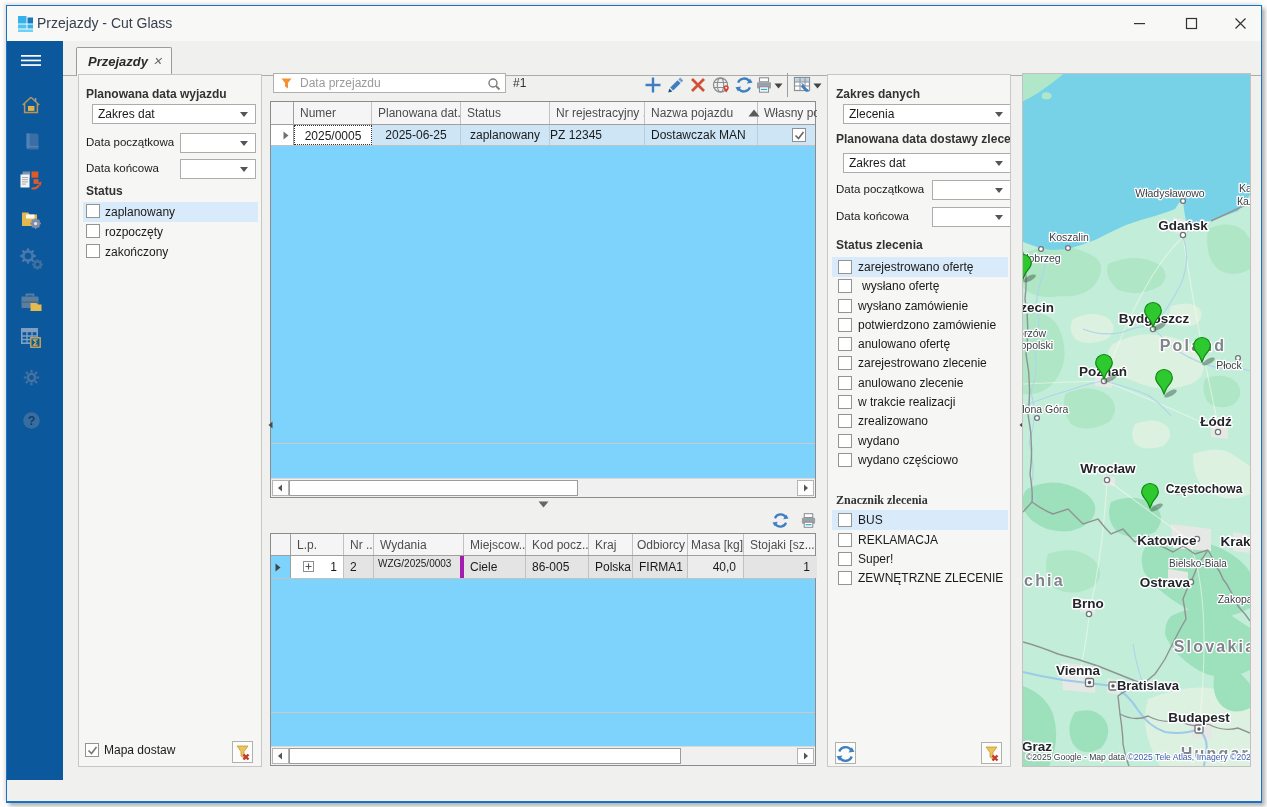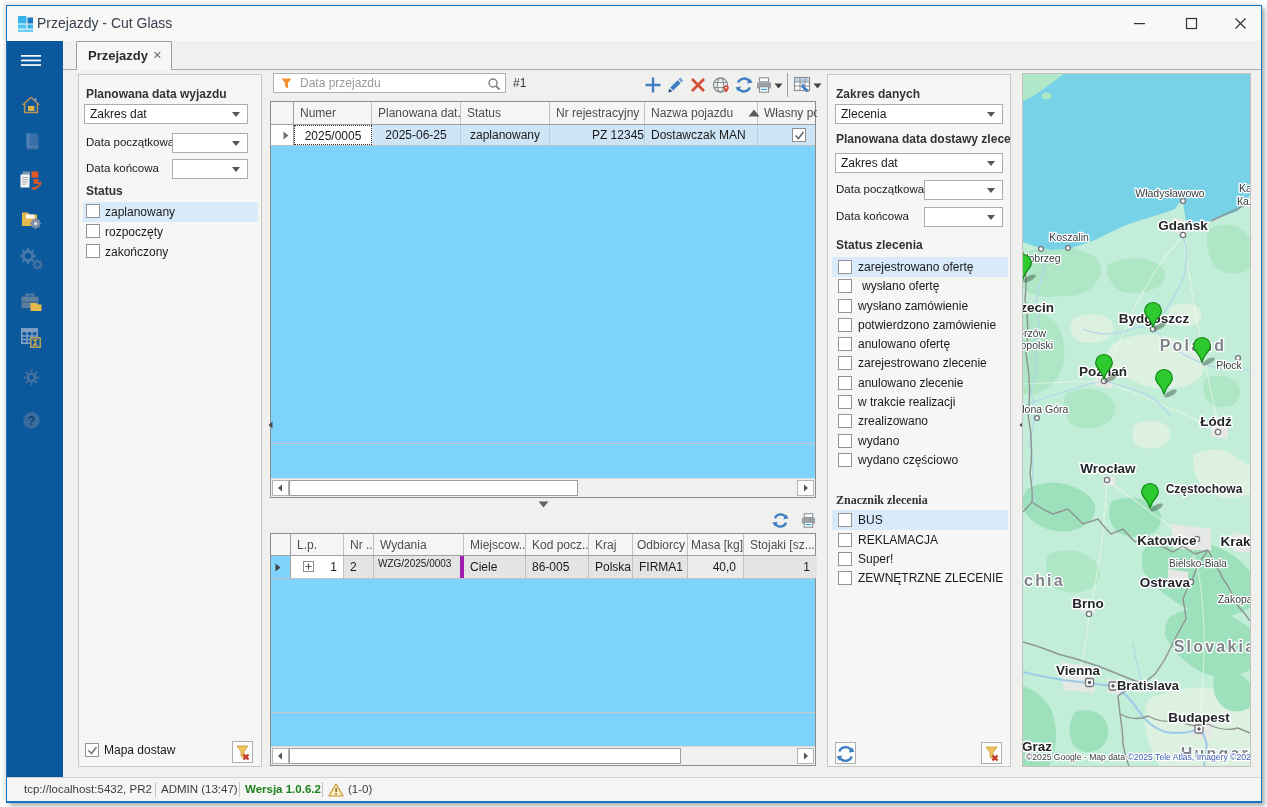--- a/index.html
+++ b/index.html
@@ -5,28 +5,28 @@
   * { margin:0; padding:0; box-sizing:border-box; }
   html,body { width:1267px; height:807px; overflow:hidden; background:#fdfdfd;
     font-family:"Liberation Sans", sans-serif; }
   .abs { position:absolute; }
   #win { position:absolute; left:6px; top:5px; width:1256px; height:798px;
     background:#f0f0ef; border-top:1px solid #1673c6; border-right:1px solid #1673c6; border-left:1px solid #1673c6;
     border-bottom:2px solid #1673c6; box-shadow:3px 3px 4px rgba(0,0,0,0.30), -2px -2px 3px rgba(0,0,0,0.10); }
   #titlebar { position:absolute; left:0; top:0; width:100%; height:35px; background:#f8f8f7; }
   #title { position:absolute; left:30px; top:9px; font-size:14px; color:#38404f; }
   #sidebar { position:absolute; left:0; top:35px; width:56px; height:739px; background:#0b589d; }
-  #tabbar { position:absolute; left:56px; top:37px; right:0; height:27px; background:#f0f0ef; border-bottom:1px solid #ababab; }
+  #tabbar { position:absolute; left:56px; top:43px; right:0; height:27px; background:#f0f0ef; border-bottom:1px solid #ababab;font-style:italic; }
   #tab { position:absolute; left:13px; top:-2px; width:96px; height:29px; background:#f7f7f6;
     border:1px solid #9b9b9b; border-bottom:none; border-radius:2px 2px 0 0;
     font-weight:bold; font-size:13px; color:#2b2b2b; padding:6px 0 0 11px; white-space:nowrap; }
   #tab .x { position:absolute; right:9px; top:7px; font-weight:normal; color:#666; font-size:11px; }
   .panel { position:absolute; background:#f6f6f5; border:1px solid #c9c7c4; }
   .hdr { font-weight:bold; font-size:12px; color:#333; position:absolute; white-space:nowrap; }
-  .combo { position:absolute; background:#fff; border:1px solid #acacac; }
+  .combo { position:absolute; background:#fff; border:1px solid #acacac;margin-left:8px; }
   .combo .arr { position:absolute; right:7px; top:50%; margin-top:-2px; width:0; height:0;
     border-left:4px solid transparent; border-right:4px solid transparent; border-top:5px solid #555; }
   .combo .txt { position:absolute; left:5px; top:2px; font-size:12px; color:#1a1a1a; }
   .lbl { position:absolute; font-size:12px; color:#1a1a1a; white-space:nowrap; }
   .cb { position:absolute; width:14px; height:14px; background:#fff; border:1px solid #949494; }
   .hl { position:absolute; background:#d9eafa; }
   .grid { position:absolute; background:#7dd3fc; border:1px solid #8c8c8c; }
   .ghead { position:absolute; left:0; top:0; right:0; background:#f5f5f5; border-bottom:1px solid #9f9f9f; }
   .gcol { position:absolute; top:0; bottom:0; border-right:1px solid #c2c2c2; font-size:12px; color:#4d4d4d; padding:4px 0 0 6px; overflow:hidden; white-space:nowrap; }
   .cell { position:absolute; top:0; bottom:0; font-size:12px; color:#1a1a1a; padding:3px 0 0 6px; white-space:nowrap; overflow:hidden; }
@@ -239,21 +239,21 @@
           <path d="M6 0.5 L11.5 7.5 H0.5 Z" fill="#5a5a5a"></path>
         </svg>
     </div>
     <div class="abs" style="left:0;top:23px;width:100%;height:21px;background:#cee5f6;border-bottom:1px solid #c2c2c2;">
       <div class="cell" style="left:0;width:23px;border-right:1px solid #9f9f9f;background:#fff;"><svg width="6" height="9" viewBox="0 0 6 9" style="margin:3px 0 0 6px">
             <path d="M0.5 0.5 L5.5 4.5 L0.5 8.5 Z" fill="#707070"></path>
           </svg></div>
       <div class="cell" style="left:23px;width:78px;border:1px dotted #333;text-align:center;padding-left:0;background:#fff;">2025/0005</div>
       <div class="cell" style="left:101px;width:89px;border-right:1px solid #b8cddd;text-align:center;padding-left:0;">2025-06-25</div>
       <div class="cell" style="left:190px;width:89px;border-right:1px solid #b8cddd;text-align:center;padding-left:0;">zaplanowany</div>
-      <div class="cell" style="left:279px;width:95px;border-right:1px solid #b8cddd;text-align:right;padding-left:0;">PZ 12345</div>
+      <div class="cell" style="left:279px;width:95px;border-right:1px solid #b8cddd;text-align:left;padding-left:0;">PZ 12345</div>
       <div class="cell" style="left:374px;width:113px;border-right:1px solid #b8cddd;">Dostawczak MAN</div>
       <div class="cell" style="left:487px;width:59px;"></div>
       <div class="abs" style="left:521px;top:3px;width:14px;height:14px;background:#fff;border:1px solid #8f8f8f;"></div>
       <svg class="abs" style="left:522px;top:4px" width="13" height="13" viewBox="0 0 13 13">
           <path d="M2.5 6.5 L5.5 9.5 L10.5 3" stroke="#666" stroke-width="1.6" fill="none"></path>
         </svg>
     </div>
     <div class="abs" style="left:0;top:341px;width:100%;height:1px;background:#c9c9c9;"></div>
     <div class="hscroll">
       <div class="sbtn" style="left:1px;"><svg width="15" height="14">
@@ -568,27 +568,13 @@
           </g>
       <g transform="translate(127,426)">
             <ellipse cx="6.5" cy="7.5" rx="7" ry="2.6" transform="rotate(-28 6.5 7.5)" fill="rgba(45,75,50,0.42)"></ellipse>
             <path d="M0,-16.5 C4.6,-16.5 8.3,-12.8 8.3,-8.2 C8.3,-3.4 4.2,-1.2 2,3.2 L0,8 L-2,3.2 C-4.2,-1.2 -8.3,-3.4 -8.3,-8.2 C-8.3,-12.8 -4.6,-16.5 0,-16.5 Z" fill="#2ec92e" stroke="#0e8712" stroke-width="1.2"></path>
           </g>
     </g>
     <text x="3" y="686" font-size="8.6" stroke-width="0" fill="#4a4d52">©2025 Google - Map data <tspan fill="#3b5cad">©2025 Tele Atlas, Imagery ©2025</tspan></text>
   </svg>
   </div>
 
-  <div id="status">
-    <div class="abs" style="left:17px;top:5px;">tcp://localhost:5432, PR2</div>
-    <div class="ssep" style="left:148px"></div>
-    <div class="abs" style="left:154px;top:5px;">ADMIN (13:47)</div>
-    <div class="ssep" style="left:232px"></div>
-    <div class="abs" style="left:238px;top:5px;font-weight:bold;color:#1c801c;">Wersja 1.0.6.2</div>
-    <div class="ssep" style="left:315px"></div>
-    <svg class="abs" style="left:321px;top:5px" width="16" height="14" viewBox="0 0 16 14">
-        <path d="M8 1 L15 13 H1 Z" fill="#fdefc4" stroke="#c8932b" stroke-width="1.2" stroke-linejoin="round"></path>
-        <rect x="7.4" y="5" width="1.4" height="4" fill="#7a5a10"></rect>
-        <rect x="7.4" y="10" width="1.4" height="1.5" fill="#7a5a10"></rect>
-      </svg>
-    <div class="abs" style="left:341px;top:5px;">(1-0)</div>
-  </div>
 </div>
 
 </body></html>

